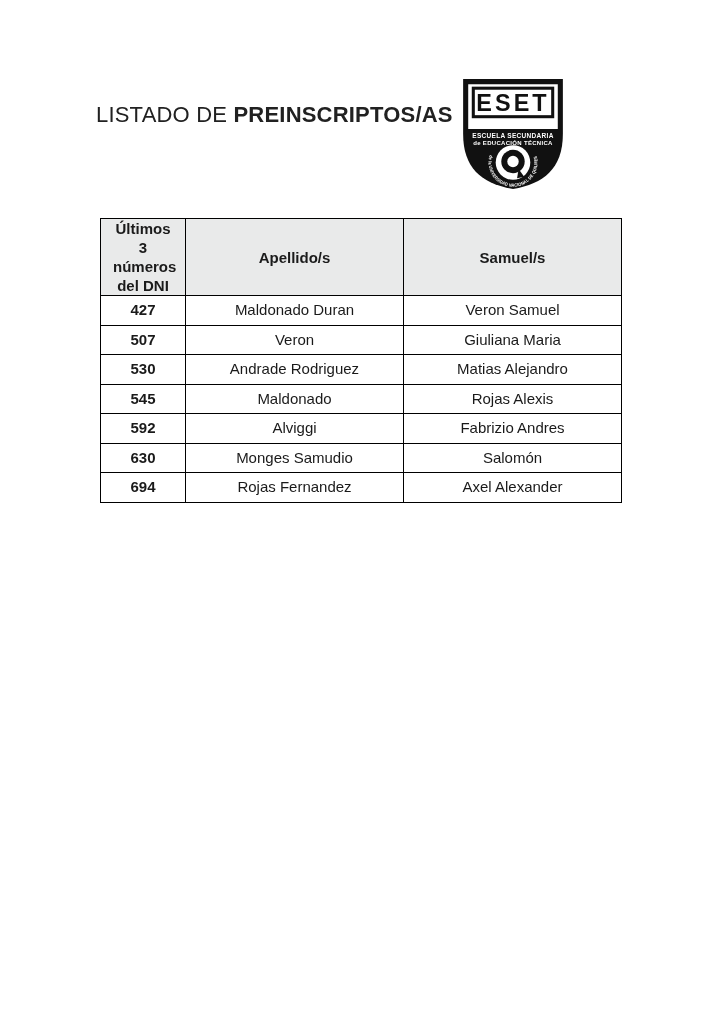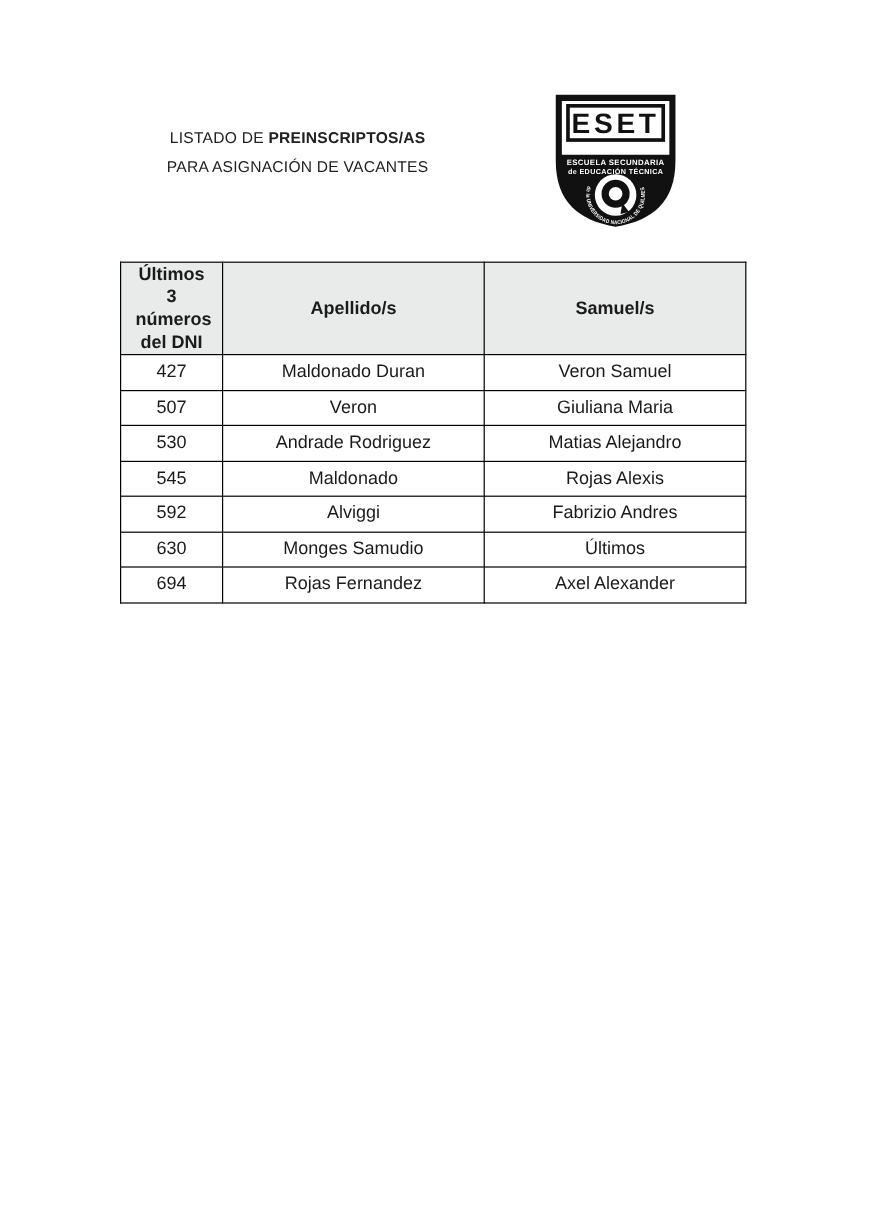--- a/index.html
+++ b/index.html
@@ -10,22 +10,22 @@
     background: #ffffff;
     font-family: "Liberation Sans", "DejaVu Sans", sans-serif;
     color: #1a1a1a;
     overflow: hidden;
   }
   .title-block {
     position: absolute;
     left: 96px;
     top: 103px;
     width: 304px;
-    text-align: center;
-    font-size: 13px;
+    text-align: left;
+    font-size: 22px;
     line-height: 24px;
     color: #212121;
     letter-spacing: 0.2px;
     white-space: nowrap;
   }
   .title-line b { font-weight: 700; }
   .bold { font-weight: 700; }
   .logo {
     position: absolute;
     left: 459px;
@@ -54,33 +54,32 @@
     overflow: hidden;
   }
   table.roster thead th {
     background: #e9eaea;
     font-weight: 700;
     height: 69px;
     line-height: 19px;
     color: #1b1b1b;
   }
   table.roster tbody td { height: 28.5px; line-height: 28.5px; }
-  td.dni-cell { font-weight: 400; margin-top: 35px; }
+  td.dni-cell { font-weight: 700; margin-top: 35px; }
   col.c-dni { width: 85px; }
   col.c-apellido { width: 218px; }
   col.c-nombre { width: 218px; }
 </style>
 </head>
 <body>
 
 <div class="page">
 
   <div class="title-block">
     <div class="title-line"><span>LISTADO DE</span> <b>PREINSCRIPTOS/AS</b></div>
-    <div class="title-line">PARA ASIGNACIÓN DE VACANTES</div>
   </div>
 
   <div class="logo">
     <svg width="108" height="114" viewBox="0 0 106 112">
 
       <path d="M4,2 L102,2 L102,56 C102,90 83,105 53,110 C23,105 4,90 4,56 Z" fill="#111111"></path>
 
       <path d="M9,7 L97,7 L97,51 L9,51 Z" fill="#ffffff"></path>
 
       <rect x="14" y="11" width="78" height="28" fill="#ffffff" stroke="#111111" stroke-width="3"></rect>
@@ -137,21 +136,21 @@
             <td>Rojas Alexis</td>
           </tr>
           <tr>
             <td class="dni-cell">592</td>
             <td>Alviggi</td>
             <td>Fabrizio Andres</td>
           </tr>
           <tr>
             <td class="dni-cell">630</td>
             <td>Monges Samudio</td>
-            <td>Últimos</td>
+            <td>Salomón</td>
           </tr>
           <tr>
             <td class="dni-cell">694</td>
             <td>Rojas Fernandez</td>
             <td>Axel Alexander</td>
           </tr>
         </tbody>
     </table>
   </div>
 

